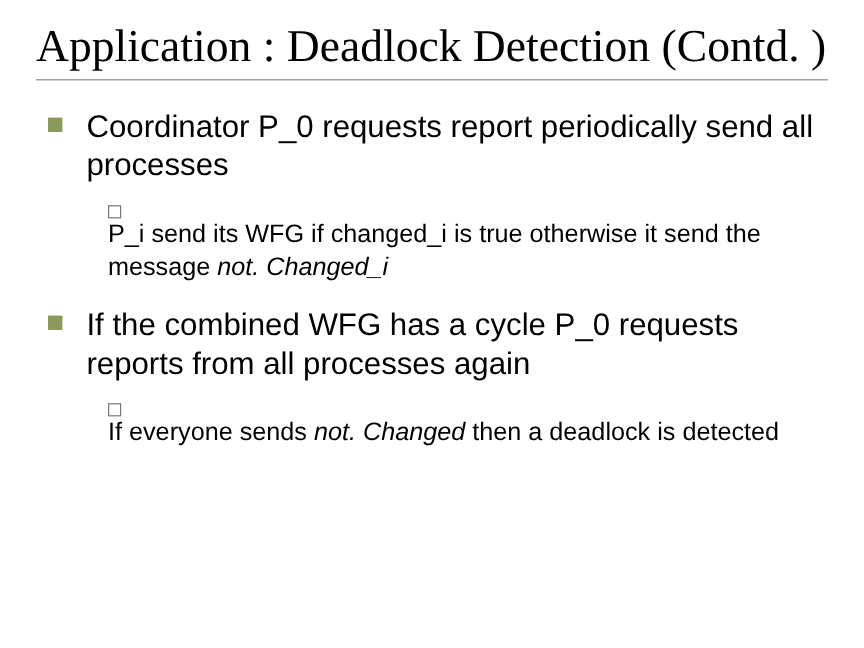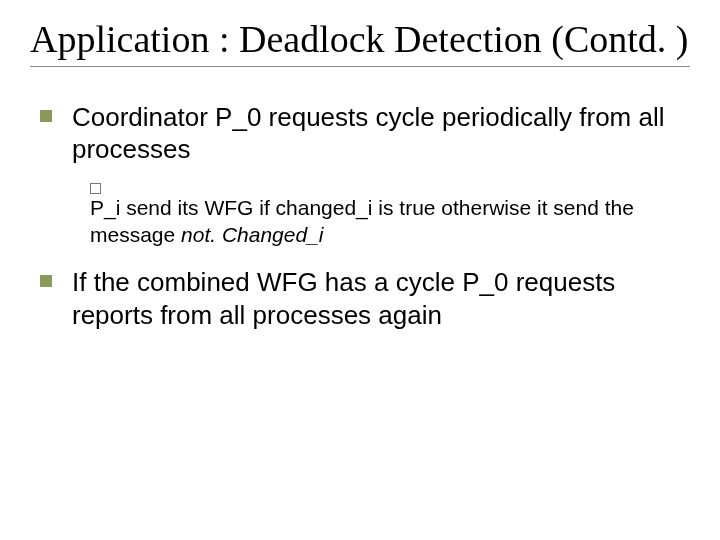--- a/index.html
+++ b/index.html
@@ -14,21 +14,21 @@
   .slide {
     box-sizing: border-box;
     width: 720px;
     height: 540px;
     padding: 18px 30px 30px 30px;
     position: relative;
   }
   .title-block {
     border-bottom: 1px solid #888;
     padding-bottom: 4px;
-    margin-bottom: 34px;
+    margin-bottom: 22px;
   }
   .title {
     font-size: 38px;
     line-height: 1.15;
     font-weight: normal;
   }
   .body {
     font-family: Arial, Helvetica, sans-serif;
   }
   .lvl1 {
@@ -77,30 +77,36 @@
 <div class="slide">
 
   <div class="title-block">
     <div class="title">Application : Deadlock Detection (Contd. )</div>
   </div>
 
   <div class="body">
 
     <div class="lvl1">
       <div class="bullet-sq"></div>
-      <div class="text">Coordinator P_0 requests cycle periodically from all processes</div>
+      <div class="text">Coordinator P_0 requests report periodically send all processes</div>
     </div>
 
     <div class="lvl2">
       <div class="bullet-box"></div>
       <div class="text">
         <span>P_i send its WFG if changed_i is true otherwise it send the message </span><span class="italic">not. Changed_i</span>
       </div>
     </div>
 
     <div class="lvl1">
       <div class="bullet-sq"></div>
       <div class="text">If the combined WFG has a cycle P_0 requests reports from all processes again</div>
     </div>
 
+    <div class="lvl2">
+      <div class="bullet-box"></div>
+      <div class="text">
+        <span>If everyone sends </span><span class="italic">not. Changed</span><span>  then a deadlock is detected</span>
+      </div>
+    </div>
 
   </div>
 </div>
 
 </body></html>

